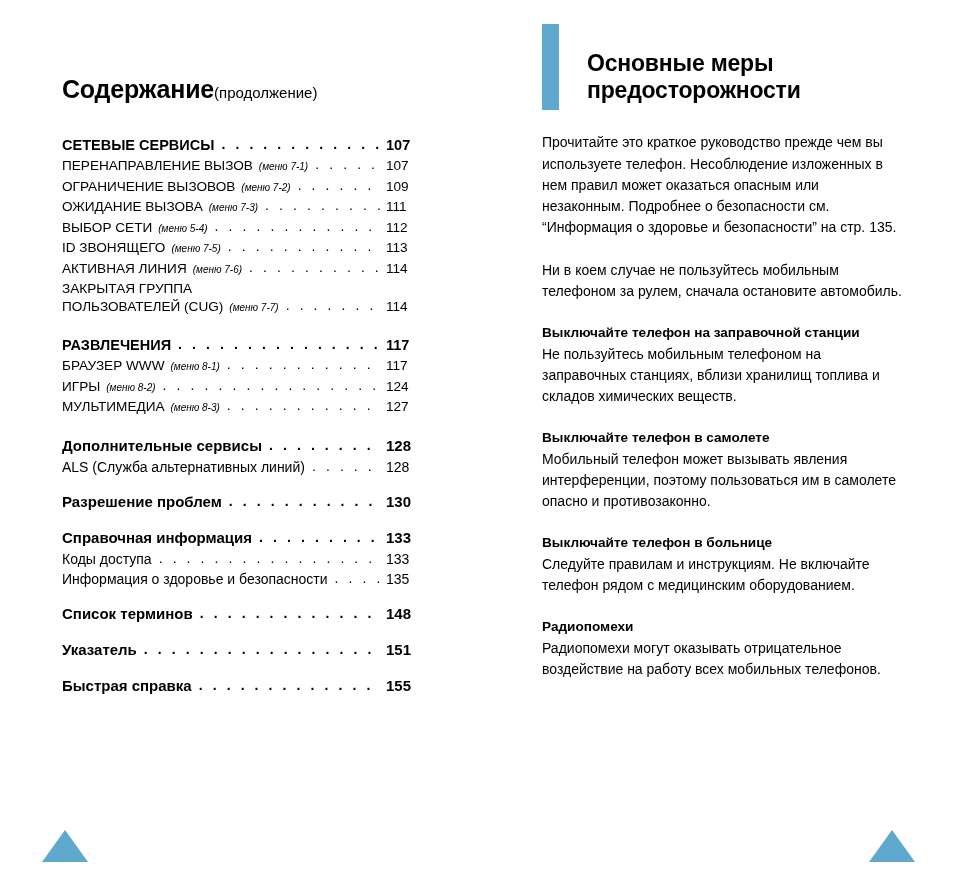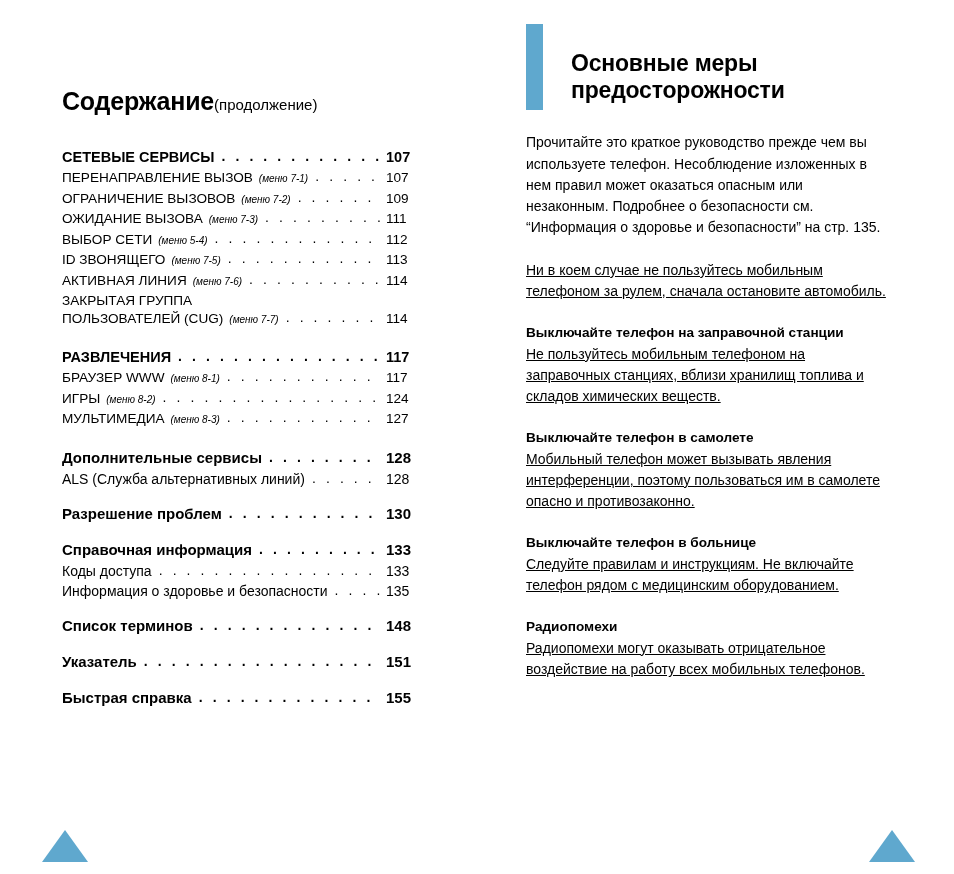--- a/index.html
+++ b/index.html
@@ -29,21 +29,21 @@
     left: 62px;
     top: 76px;
     width: 360px;
   }
 
   .toc-title {
     font-size: 25px;
     font-weight: bold;
     letter-spacing: -0.2px;
     white-space: nowrap;
-    margin: 12px 0 34px 0;
+    margin: 0 0 34px 0;
     line-height: 1.1;
   }
   .toc-title .cont {
     font-size: 15px;
     font-weight: normal;
     letter-spacing: 0;
   }
 
   
   .toc-row {
@@ -109,21 +109,21 @@
     margin-bottom: 4px;
   }
   .toc-row.nolead .toc-page { visibility: hidden; }
 
   .gap-block { height: 18px; }
   .gap-small { height: 14px; }
 
   
   .col-right {
     position: absolute;
-    left: 526px;
+    left: 542px;
     top: 24px;
     width: 370px;
   }
 
   .accent-bar {
     position: absolute;
     left: 0px;
     top: 0px;
     width: 17px;
     height: 86px;
@@ -157,21 +157,20 @@
     font-size: 13.6px;
     font-weight: bold;
     line-height: 1.5;
     margin: 0 0 0 0;
   }
   .sec-body {
     font-size: 14px;
     line-height: 1.52;
     margin: 0;
     width: 362px;
-    text-decoration: underline;
   }
 
   
   .tri {
     position: absolute;
     width: 0;
     height: 0;
     border-left: 23px solid transparent;
     border-right: 23px solid transparent;
     border-bottom: 32px solid #5fa8ce;

